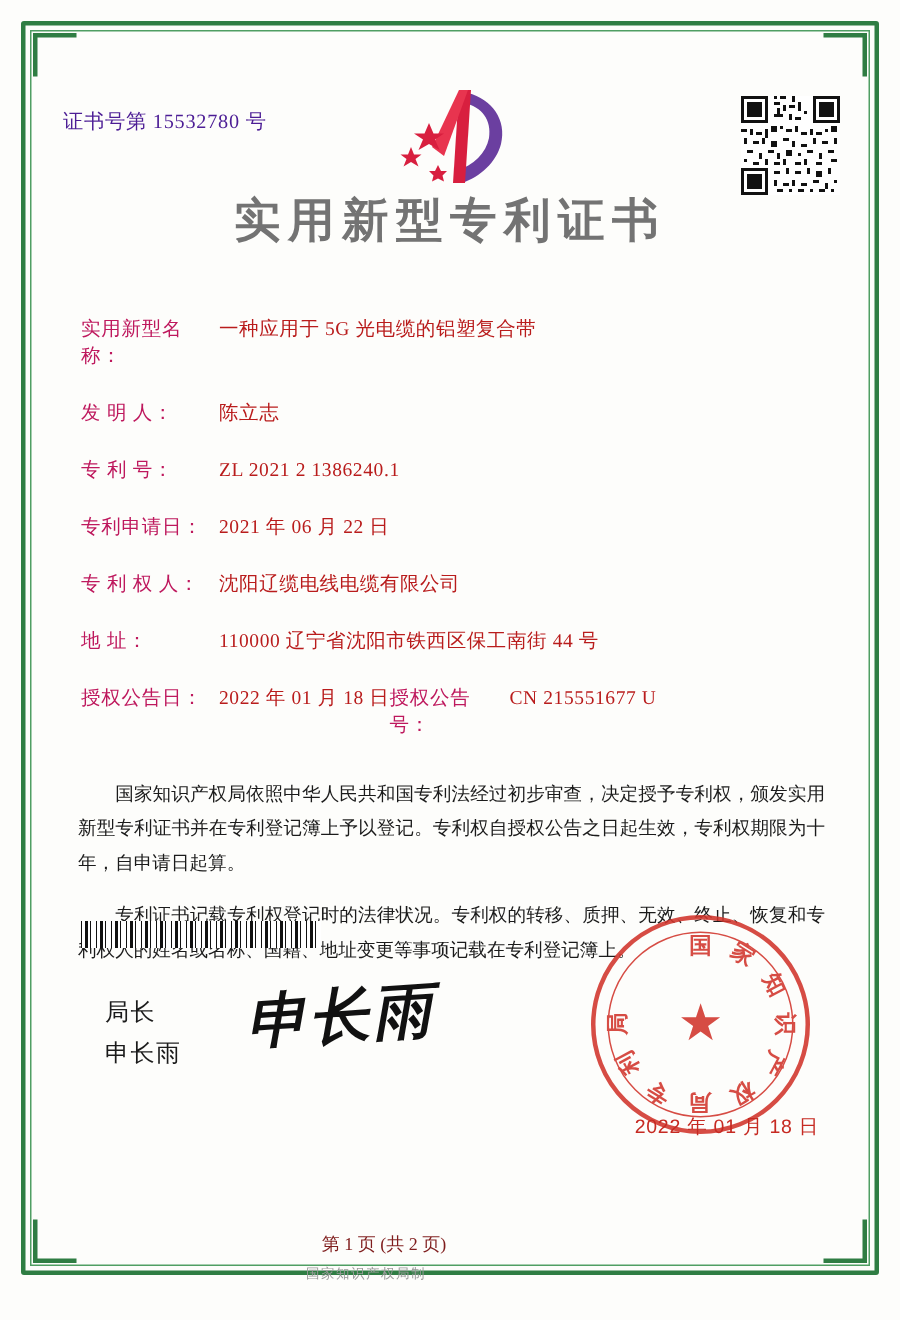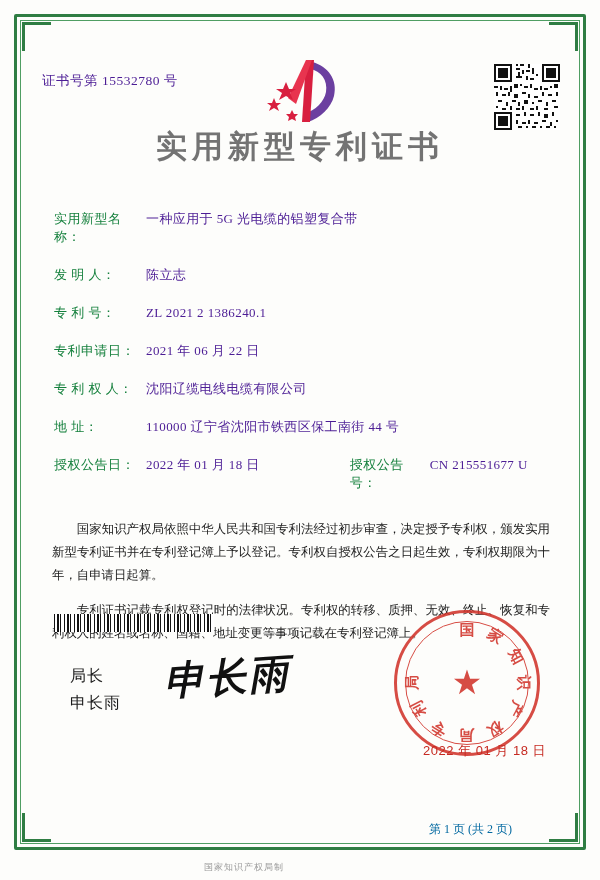--- a/index.html
+++ b/index.html
@@ -102,28 +102,27 @@
   .field-row {
     display: flex;
     align-items: baseline;
     margin-bottom: 20px;
     font-size: 13px;
   }
   .field-label {
     width: 92px;
     flex: none;
     letter-spacing: 0.5px;
-    color: #15803d;
+    color: #be185d;
   }
   .field-value {
-    color: #4c1d95;
+    color: #b91c1c;
     letter-spacing: 0.4px;
   }
   .field-row.two-col .field-col2 {
-    margin-left: 90px;
     display: flex;
     align-items: baseline;
     justify-content: space-between;
   }
   .field-col2 .field-label {
     width: 80px;
   }
 
   
   .para-block {
@@ -230,27 +229,27 @@
     color: #c62a22;
     letter-spacing: 0.5px;
     font-family: "Liberation Sans", sans-serif;
   }
 
   .page-num {
     position: absolute;
     bottom: 42px;
     left: 0;
     width: 512px;
-    text-align: right;
+    text-align: center;
     font-size: 12px;
-    color: #0369a1;
+    color: #7f1d1d;
   }
   .bottom-note {
     position: absolute;
-    bottom: 6px;
+    bottom: 24px;
     left: 0;
     width: 488px;
     text-align: center;
     font-size: 9px;
     color: #9a9a9a;
     letter-spacing: 1px;
   }
 </style>
 </head>
 <body>

